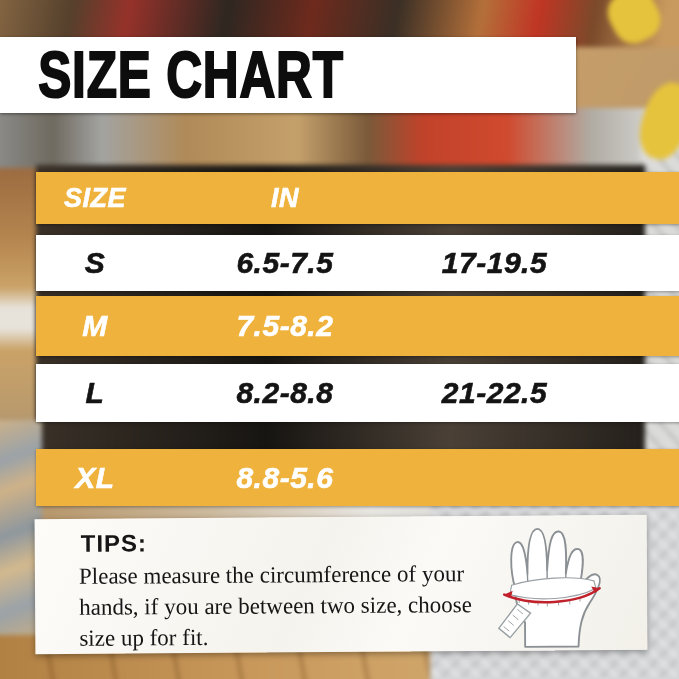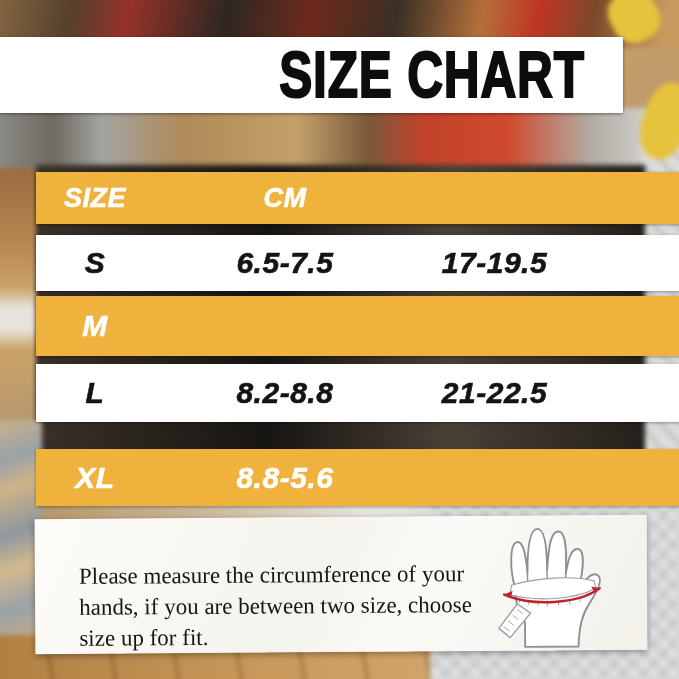--- a/index.html
+++ b/index.html
@@ -31,22 +31,22 @@
   .bg-planks{left:0;top:645px;width:495px;height:54px;
     background:
       repeating-linear-gradient(80deg,rgba(92,52,12,.38) 0 3px,transparent 3px 62px),
       linear-gradient(90deg,#b07f42,#c9995c 55%,#d2a96e);}
   .bg-bottomright{left:440px;top:495px;width:259px;height:204px;background:#d5d6d8;
     background-image:
       repeating-linear-gradient(45deg,rgba(255,255,255,.65) 0 2px,transparent 2px 14px),
       repeating-linear-gradient(-45deg,rgba(118,120,122,.35) 0 2px,transparent 2px 14px);}
 
   
-  .banner{position:absolute;left:0;top:37px;width:623px;height:76px;background:#ffffff;
-    display:flex;align-items:center;justify-content:flex-end;z-index:3;
+  .banner{position:absolute;left:0;top:37px;width:576px;height:76px;background:#ffffff;
+    display:flex;align-items:center;justify-content:flex-start;z-index:3;
     box-shadow:0 1px 3px rgba(0,0,0,.45);}
   .banner h1{
     margin:0;font-size:62px;line-height:1;font-weight:900;color:#0d0d0d;
     letter-spacing:1px;transform:scaleX(.8) scaleY(1.06);
     -webkit-text-stroke:2px #0d0d0d;white-space:nowrap;
   }
 
   
   .trow{position:absolute;left:36px;width:655px;display:grid;
     grid-template-columns:18% 40% 24% 18%;align-items:center;z-index:3;
@@ -91,50 +91,52 @@
     <div class="bg-planks"></div>
     <div class="bg-bottomright"></div>
   </div>
 
   <div class="banner">
     <h1>SIZE CHART</h1>
   </div>
 
   <div class="trow thead yellow">
     <div class="cell">SIZE</div>
-    <div class="cell">CM</div>
+    <div class="cell">IN</div>
     <div class="cell"></div>
   </div>
 
   <div class="trow r0 white">
     <div class="cell">S</div>
     <div class="cell">6.5-7.5</div>
     <div class="cell">17-19.5</div>
     <div class="cell"></div>
   </div>
 
   <div class="trow r1 yellow">
     <div class="cell">M</div>
+    <div class="cell">7.5-8.2</div>
     <div class="cell"></div>
   </div>
 
   <div class="trow r2 white">
     <div class="cell">L</div>
     <div class="cell">8.2-8.8</div>
     <div class="cell">21-22.5</div>
     <div class="cell"></div>
   </div>
 
   <div class="trow r3 yellow">
     <div class="cell">XL</div>
     <div class="cell">8.8-5.6</div>
     <div class="cell"></div>
   </div>
 
   <div class="tips">
+    <div class="tips-heading">TIPS:</div>
     <p class="tips-body">Please measure the circumference of your hands, if you are between two size, choose size up for fit.</p>
 
     <svg class="hand" viewBox="0 0 130 140" xmlns="http://www.w3.org/2000/svg">
 
       <path d="M38,138 L38,112 C30,98 27,86 28,76 C22,56 22,28 30,26 C37,24 40,44 41,60
                C41,34 43,12 52,12 C60,12 62,32 62,56 C64,28 67,14 75,15 C83,16 83,38 82,60
                C85,42 89,32 96,34 C102,36 101,54 96,76 C103,66 110,58 116,62 C122,66 115,80 107,92
                C99,104 96,116 95,138 Z" fill="#ffffff" stroke="#8b9094" stroke-width="2" stroke-linejoin="round"></path>
 
       <path d="M41,60 C41,66 41,70 42,75 M62,56 C62,64 62,70 62,76 M82,60 C82,66 82,70 81,76" fill="none" stroke="#8b9094" stroke-width="1.5"></path>

